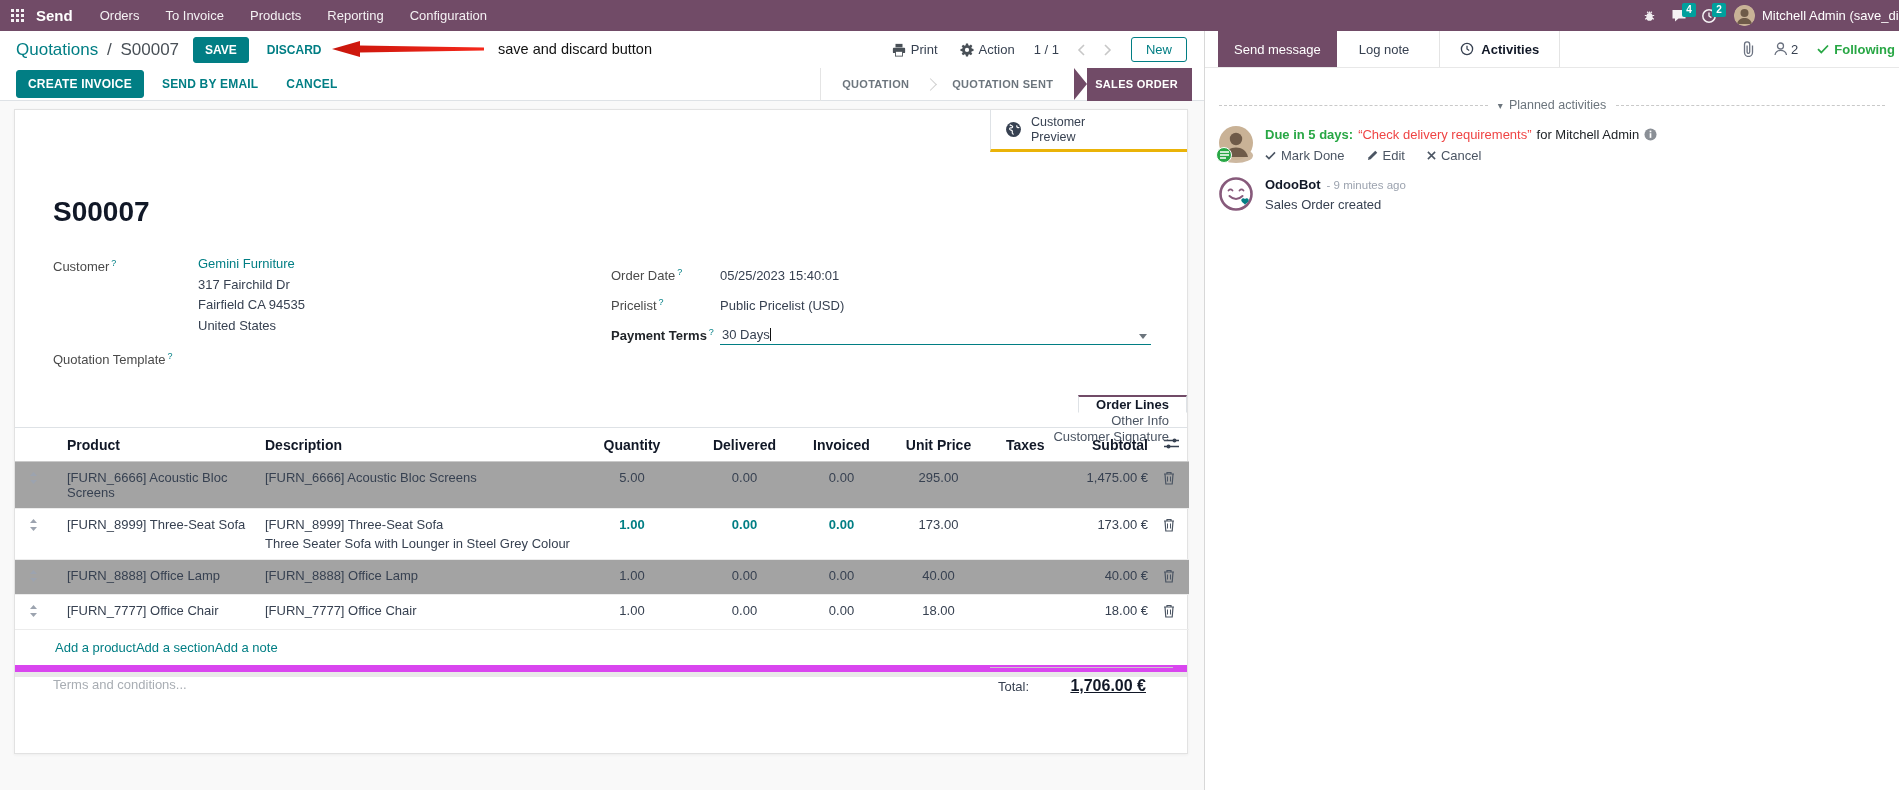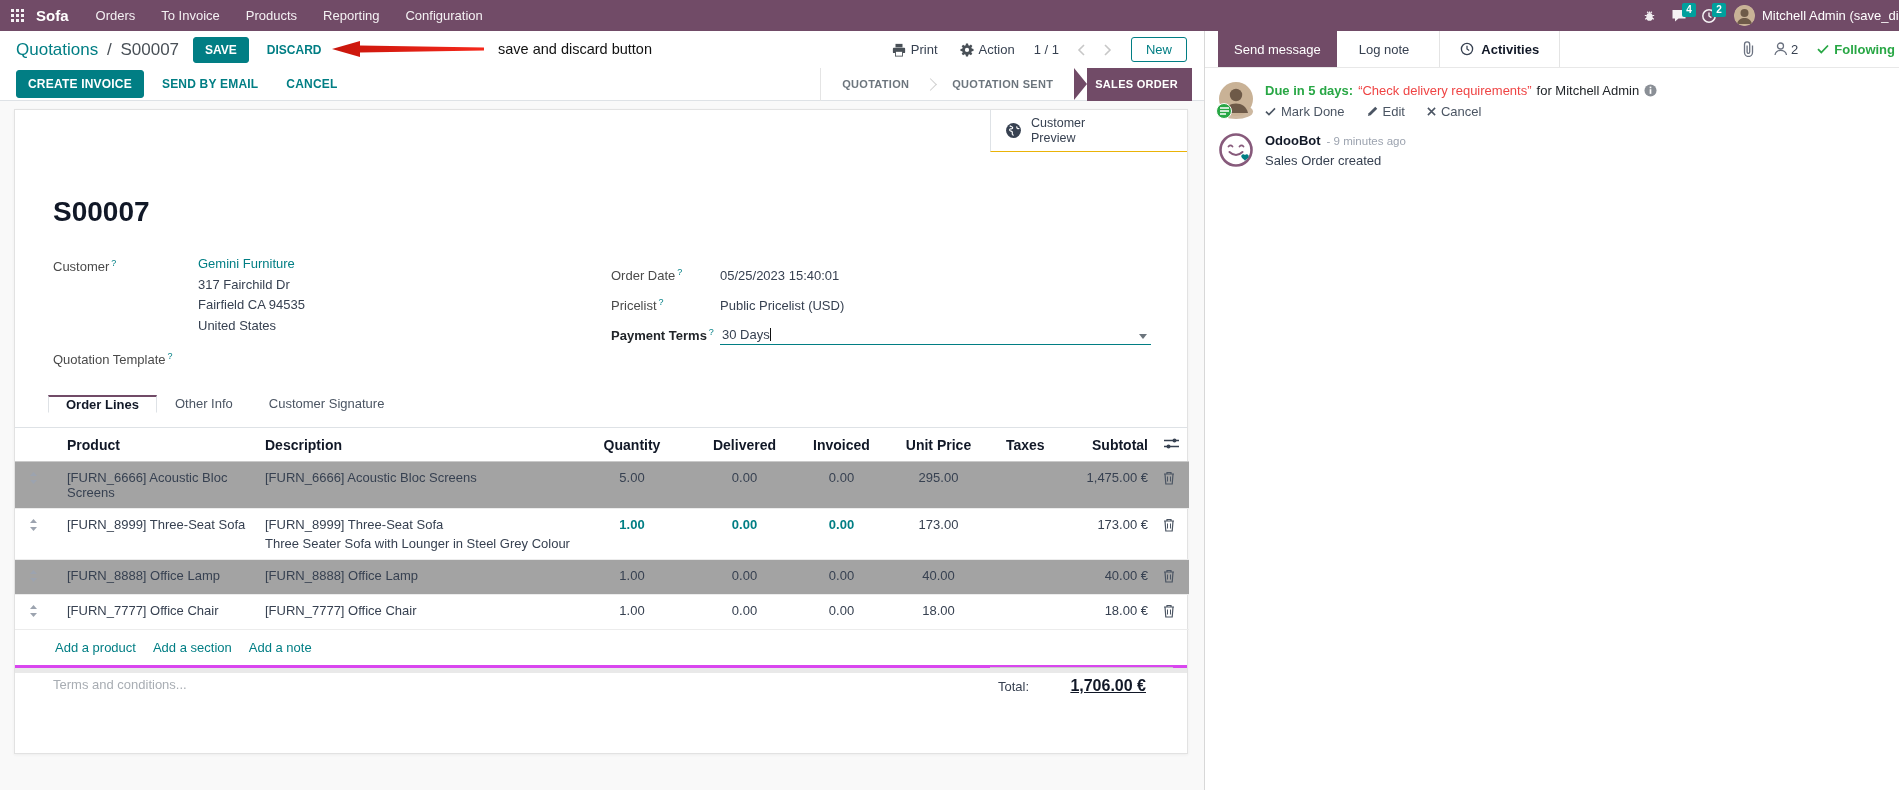--- a/index.html
+++ b/index.html
@@ -54,21 +54,21 @@
   .statusbar { margin-left:auto; height:33px; display:flex; align-items:stretch; border-left:1px solid #e4e4e4; padding-left:6px; margin-right:12px; }
   .stage { display:flex; align-items:center; padding:0 15px; font-size:11px; font-weight:700; color:#6c757d; letter-spacing:.3px; cursor:pointer; white-space:nowrap; }
   .stage-chevron { align-self:center; width:9px; height:9px; border-top:1px solid #cfcfcf; border-right:1px solid #cfcfcf; transform:rotate(45deg); margin:0 2px; }
   .stage-arrow { width:0; height:0; border-top:16.5px solid transparent; border-bottom:16.5px solid transparent; border-left:13px solid #714B67; margin-left:6px; }
   .stage-active { background:#714B67; color:#fff; padding:0 14px 0 8px; display:flex; align-items:center; font-size:11px; font-weight:700; letter-spacing:.3px; cursor:pointer; white-space:nowrap; }
 
   
   .sheet-wrap { position:absolute; top:70px; left:0; right:0; bottom:0; background:#f9f9f9; }
   .sheet { position:absolute; top:8px; left:14px; width:1174px; height:645px; background:#fff; border:1px solid #e2e2e2; box-shadow:0 1px 3px rgba(0,0,0,.05); }
 
-  .customer-preview { position:absolute; top:0; right:0; width:197px; height:42px; border-left:1px solid #dee2e6; border-bottom:1px solid #eab308; display:flex; align-items:center; gap:9px; padding:0 10px 0 14px; cursor:pointer; }
+  .customer-preview { position:absolute; top:0; right:0; width:197px; height:42px; border-left:1px solid #dee2e6; border-bottom:3px solid #eab308; display:flex; align-items:center; gap:9px; padding:0 10px 0 14px; cursor:pointer; }
   .customer-preview-label { font-size:12.5px; color:#374151; line-height:1.2; width:70px; }
 
   .order-ref { position:absolute; top:86px; left:38px; font-size:28px; font-weight:700; color:#111827; }
 
   .flabel { color:#4a4a4a; font-size:13px; }
   .flabel b { font-weight:700; color:#212529; }
   sup.help { color:#017E84; font-size:9px; margin-left:2px; cursor:pointer; }
 
   .fields-left { position:absolute; top:146px; left:38px; width:556px; }
   .fields-left .frow { display:flex; }
@@ -82,21 +82,21 @@
   .fields-right .fr-label { width:109px; }
   .field-value { color:#374151; }
   .field-input { position:relative; width:431px; border-bottom:1px solid #017E84; padding:1px 18px 2px 2px; color:#374151; cursor:text; }
   .text-cursor { display:inline-block; width:1px; height:13px; background:#111; vertical-align:-2px; }
   .caret-down { position:absolute; right:4px; top:8px; width:0; height:0; border-left:4px solid transparent; border-right:4px solid transparent; border-top:5px solid #6c757d; cursor:pointer; }
 
   .quotation-template { position:absolute; top:241px; left:38px; }
 
   
   .notebook { position:absolute; top:285px; left:0; right:0; }
-  .tabs { display:flex; padding-left:33px; border-bottom:1px solid #dee2e6; height:33px; align-items:flex-start; }
+  .tabs { display:flex; padding-left:33px; border-bottom:1px solid #dee2e6; height:33px; align-items:flex-end;flex-direction:column; }
   .tab { display:flex; align-items:center; padding:0 17px; font-size:13px; color:#4b5563; cursor:pointer; border:1px solid transparent; margin-bottom:-1px; }
   .tab.active { background:#fff; color:#111827; font-weight:700; border-color:#dee2e6; border-top:2px solid #714B67; border-bottom:1px solid #fff; }
 
   table.olines { width:100%; border-collapse:collapse; table-layout:fixed; }
   .olines col.c-handle{width:36px;} .olines col.c-prod{width:214px;} .olines col.c-desc{width:310px;}
   .olines col.c-qty{width:128px;} .olines col.c-del{width:97px;} .olines col.c-inv{width:97px;}
   .olines col.c-price{width:97px;} .olines col.c-tax{width:67px;} .olines col.c-sub{width:87px;} .olines col.c-trash{width:41px;}
   .olines th { font-size:14px; font-weight:700; color:#111827; text-align:left; padding:9px 0 8px; border-bottom:1px solid #c9c9c9; }
   .olines th.num, .olines td.num { text-align:center; padding-right:14px; }
   .olines th.t-prod, .olines td.t-prod { padding-left:16px; }
@@ -104,21 +104,21 @@
   .olines th.t-sub, .olines td.t-sub { text-align:right; padding-right:0; }
   .olines td { font-size:13px; color:#374151; padding:8px 0; border-bottom:1px solid #ececec; vertical-align:top; }
   .olines tr.alt td { background:#a3a3a3; }
   .olines td.t-handle { text-align:center; padding-top:10px; cursor:grab; }
   .olines td.t-trash { text-align:center; padding-top:9px; }
   .olines .desc2 { margin-top:4px; }
   .olines td.edited { color:#017E84; font-weight:600; }
   .opt-col-icon { float:right; margin-right:10px; cursor:pointer; }
   .trash-btn { background:none; border:none; cursor:pointer; padding:0; }
 
-  .add-links { display:flex; gap:17px; padding:10px 0 10px 40px; border-bottom:3px solid #d946ef;text-align:center; }
+  .add-links { display:flex; padding:10px 0 10px 40px; border-bottom:7px solid #d946ef;text-align:center; }
   .add-link { color:#017E84; font-size:13px; cursor:pointer; }
   .table-endband { height:5px; background:#e9e9e9; }
 
   
   .sheet-bottom { position:absolute; top:551px; left:0; right:0; height:94px; }
   .terms-placeholder { position:absolute; left:38px; top:16px; color:#a8adb3; font-size:13px; cursor:text; }
   .total-box { position:absolute; right:14px; top:6px; width:183px; border-top:1px solid #c9c9c9; padding:9px 27px 0 8px; display:flex; justify-content:space-between; align-items:baseline; }
   .total-label { font-size:13px; color:#374151; }
   .total-value { font-size:16px; font-weight:700; color:#111827;text-decoration:underline; }
 
@@ -173,21 +173,21 @@
             <span></span>
             <span></span>
             <span></span>
             <span></span>
             <span></span>
             <span></span>
             <span></span>
             <span></span>
           </span>
       </div>
-      <div class="brand">Sofa</div>
+      <div class="brand">Send</div>
       <nav class="nav-menu">
         <div class="nav-item">Orders</div>
         <div class="nav-item">To Invoice</div>
         <div class="nav-item">Products</div>
         <div class="nav-item">Reporting</div>
         <div class="nav-item">Configuration</div>
       </nav>
     </div>
     <div class="navbar-right">
       <div class="sys-icon">
@@ -529,20 +529,25 @@
           </span>
           <span class="following">
             <svg width="12" height="10" viewBox="0 0 12 10">
               <path d="M1 5.2 4.3 8.5 11 1.5" fill="none" stroke="#28a745" stroke-width="1.8"></path>
             </svg>
             <span>Following</span>
           </span>
         </div>
       </div>
 
+      <div class="planned-header">
+        <span class="dash"></span>
+        <span class="planned-title"><span class="tri">▾</span><span>Planned activities</span></span>
+        <span class="dash"></span>
+      </div>
 
       <div class="activity-item">
         <div class="avatar-wrap">
           <span class="avatar-lg">
             <svg width="34" height="34" viewBox="0 0 34 34">
                 <circle cx="17" cy="17" r="17" fill="#c9b296"></circle>
                 <circle cx="17" cy="13" r="6.2" fill="#6e5a48"></circle>
                 <path d="M5 31c1.6-6.6 6.4-9.4 12-9.4s10.4 2.8 12 9.4z" fill="#6e5a48"></path>
               </svg>
           </span>

